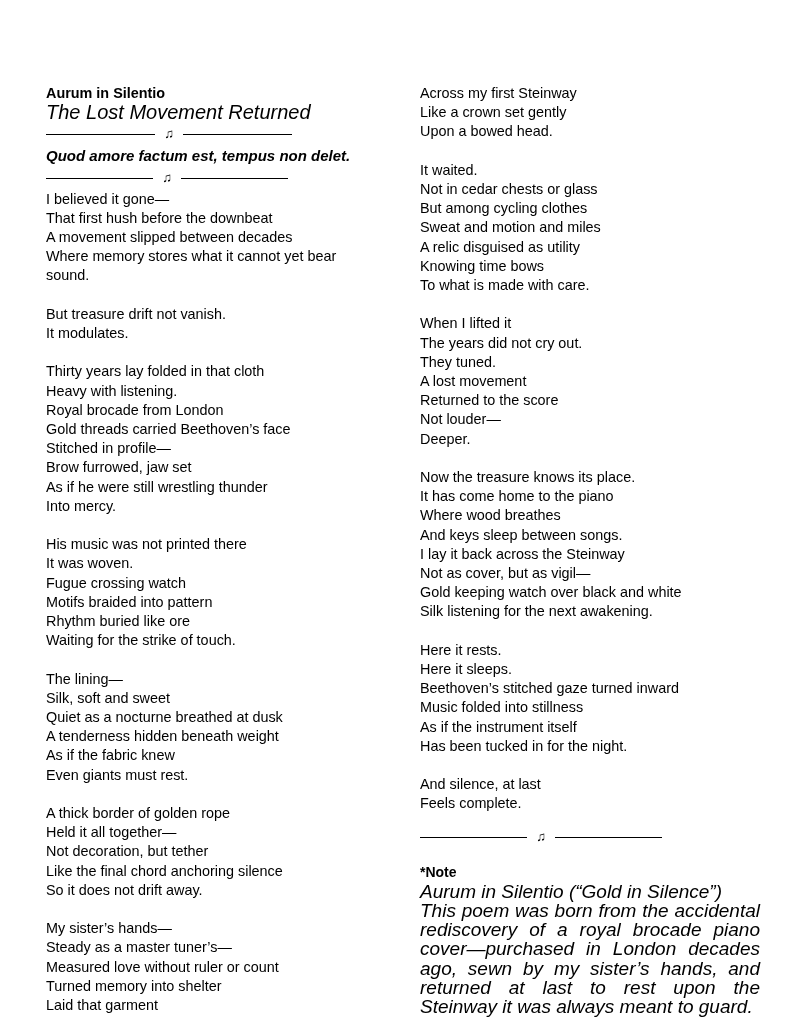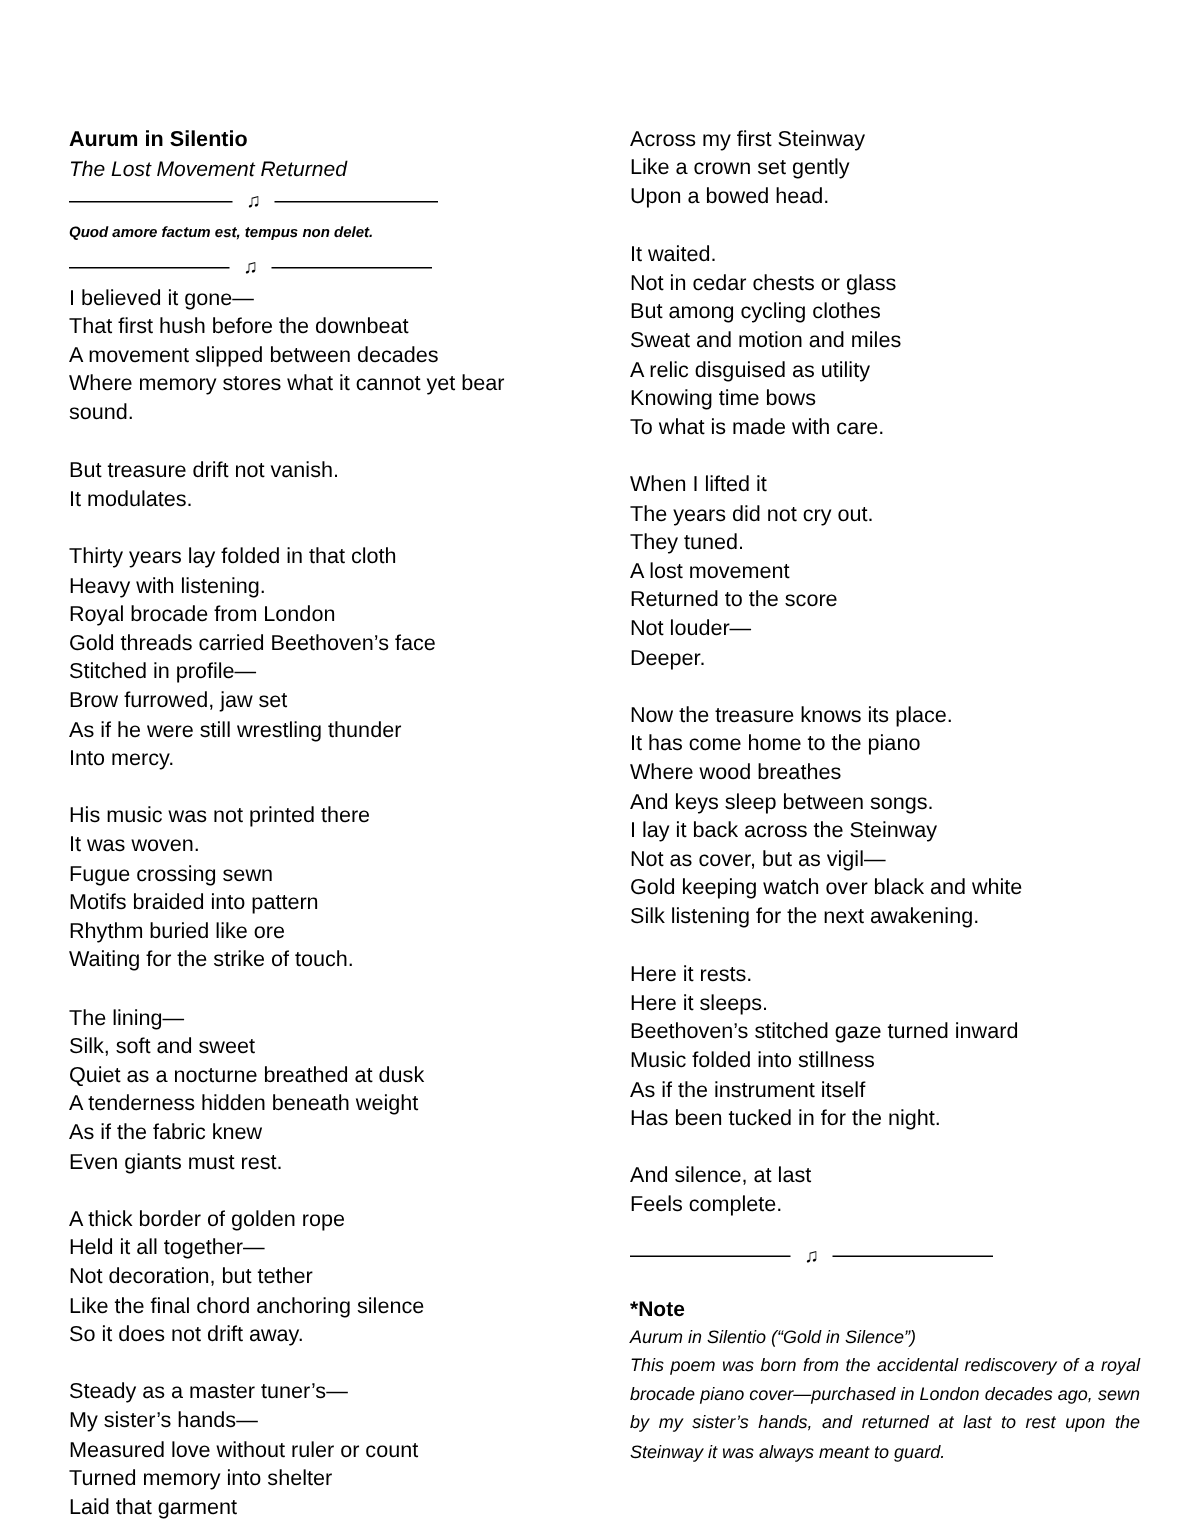--- a/index.html
+++ b/index.html
@@ -42,27 +42,27 @@
     line-height: 19.2px;
     white-space: pre-wrap;
   }
   .title {
     font-weight: bold;
     font-size: 14.4px;
     line-height: 19.2px;
   }
   .subtitle {
     font-style: italic;
-    font-size: 14px;
+    font-size: 20px;
     line-height: 19.2px;
   }
   .latin {
     font-weight: bold;
     font-style: italic;
-    font-size: 10px;
+    font-size: 15px;
     line-height: 19.2px;
   }
   .blank {
     height: 19.2px;
   }
   
   .divider {
     display: flex;
     align-items: center;
     width: 246px;
@@ -89,21 +89,21 @@
     margin-top: 14px;
     margin-bottom: 16px;
   }
   .note-title {
     font-weight: bold;
     font-size: 14px;
     line-height: 19.2px;
   }
   .note-body {
     font-style: italic;
-    font-size: 12px;
+    font-size: 19px;
     line-height: 19.2px;
     text-align: justify;
   }
   .note-body .nb-line {
     display: block;
   }
 </style>
 </head>
 <body>
 
@@ -142,40 +142,40 @@
           <div class="line">Heavy with listening.</div>
           <div class="line">Royal brocade from London</div>
           <div class="line">Gold threads carried Beethoven’s face</div>
           <div class="line">Stitched in profile—</div>
           <div class="line">Brow furrowed, jaw set</div>
           <div class="line">As if he were still wrestling thunder</div>
           <div class="line">Into mercy.</div>
           <div class="blank"></div>
           <div class="line">His music was not printed there</div>
           <div class="line">It was woven.</div>
-          <div class="line">Fugue crossing sewn</div>
+          <div class="line">Fugue crossing watch</div>
           <div class="line">Motifs braided into pattern</div>
           <div class="line">Rhythm buried like ore</div>
           <div class="line">Waiting for the strike of touch.</div>
           <div class="blank"></div>
           <div class="line">The lining—</div>
           <div class="line">Silk, soft and sweet</div>
           <div class="line">Quiet as a nocturne breathed at dusk</div>
           <div class="line">A tenderness hidden beneath weight</div>
           <div class="line">As if the fabric knew</div>
           <div class="line">Even giants must rest.</div>
           <div class="blank"></div>
           <div class="line">A thick border of golden rope</div>
           <div class="line">Held it all together—</div>
           <div class="line">Not decoration, but tether</div>
           <div class="line">Like the final chord anchoring silence</div>
           <div class="line">So it does not drift away.</div>
           <div class="blank"></div>
+          <div class="line">My sister’s hands—</div>
           <div class="line">Steady as a master tuner’s—</div>
-          <div class="line">My sister’s hands—</div>
           <div class="line">Measured love without ruler or count</div>
           <div class="line">Turned memory into shelter</div>
           <div class="line">Laid that garment</div>
         </div>
     </div>
 
     <div class="col-right">
       <div id="right-lines">
           <div class="line">Across my first Steinway</div>
           <div class="line">Like a crown set gently</div>

